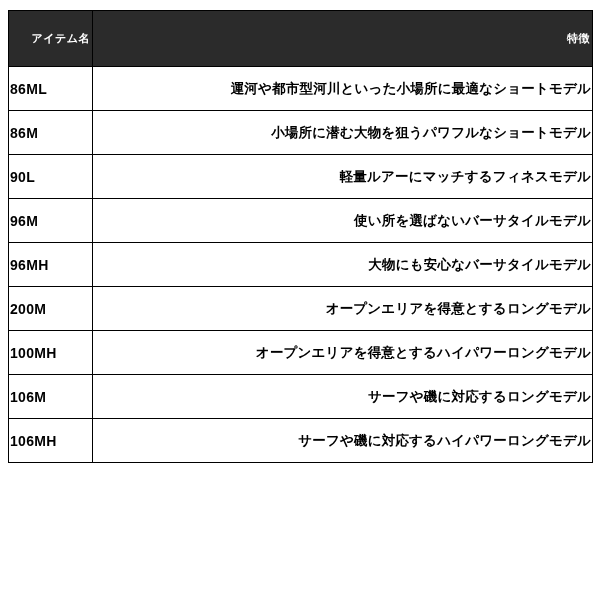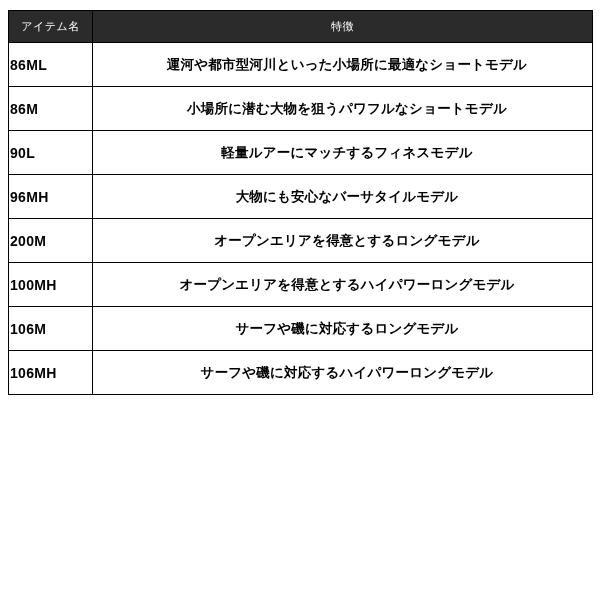--- a/index.html
+++ b/index.html
@@ -31,43 +31,43 @@
     width: 584px;
     table-layout: fixed;
     border: 1px solid #000000;
   }
   table.spec-table col.col-item { width: 84px; }
   table.spec-table col.col-feature { width: 500px; }
 
   thead th {
     background: #2b2b2b;
     color: #ffffff;
-    font-weight: normal;
+    font-weight: bold;
     font-size: 11px;
-    text-align: center;
-    padding: 8px 2px;
+    text-align: right;
+    padding: 20px 2px;
     border: 1px solid #000000;
     letter-spacing: 0.5px;
   }
   thead th.feature-head {
     font-size: 11px;
   }
   tbody td {
     border: 1px solid #000000;
     height: 41px;
     vertical-align: middle;
     font-size: 13px;
   }
   tbody td.item {
     font-weight: bold;
     font-size: 14px;
     letter-spacing: 0.3px;
   }
   tbody td.feature {
-    text-align: center;
+    text-align: right;
     padding-left: 10px;
     font-weight: bold;
     font-size: 13.5px;
     letter-spacing: 0.2px;
   }
 </style>
 </head>
 <body>
 
 <div id="page">
@@ -90,20 +90,24 @@
         </tr>
         <tr>
           <td class="item">86M</td>
           <td class="feature">小場所に潜む大物を狙うパワフルなショートモデル</td>
         </tr>
         <tr>
           <td class="item">90L</td>
           <td class="feature">軽量ルアーにマッチするフィネスモデル</td>
         </tr>
         <tr>
+          <td class="item">96M</td>
+          <td class="feature">使い所を選ばないバーサタイルモデル</td>
+        </tr>
+        <tr>
           <td class="item">96MH</td>
           <td class="feature">大物にも安心なバーサタイルモデル</td>
         </tr>
         <tr>
           <td class="item">200M</td>
           <td class="feature">オープンエリアを得意とするロングモデル</td>
         </tr>
         <tr>
           <td class="item">100MH</td>
           <td class="feature">オープンエリアを得意とするハイパワーロングモデル</td>

